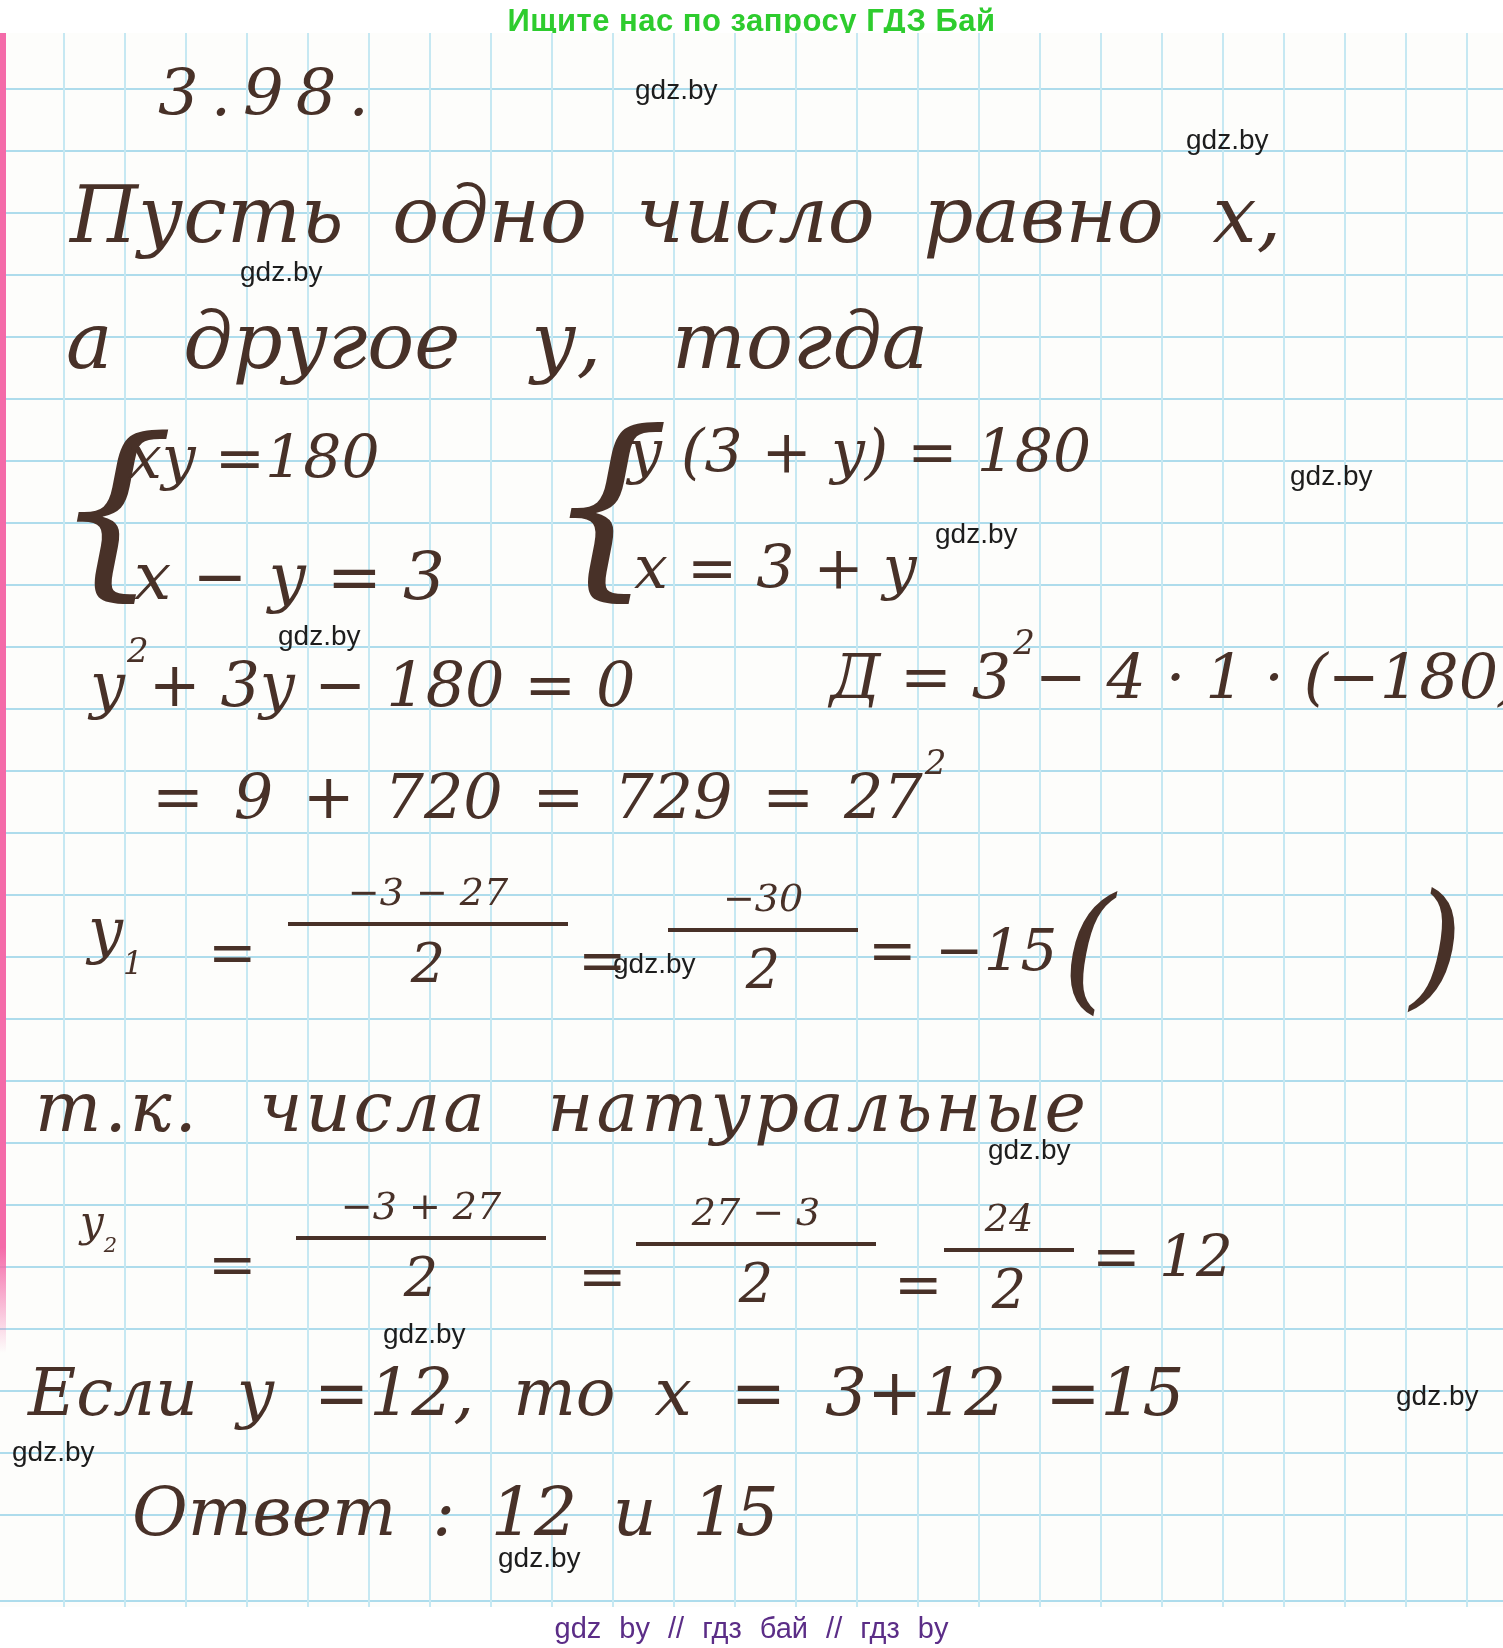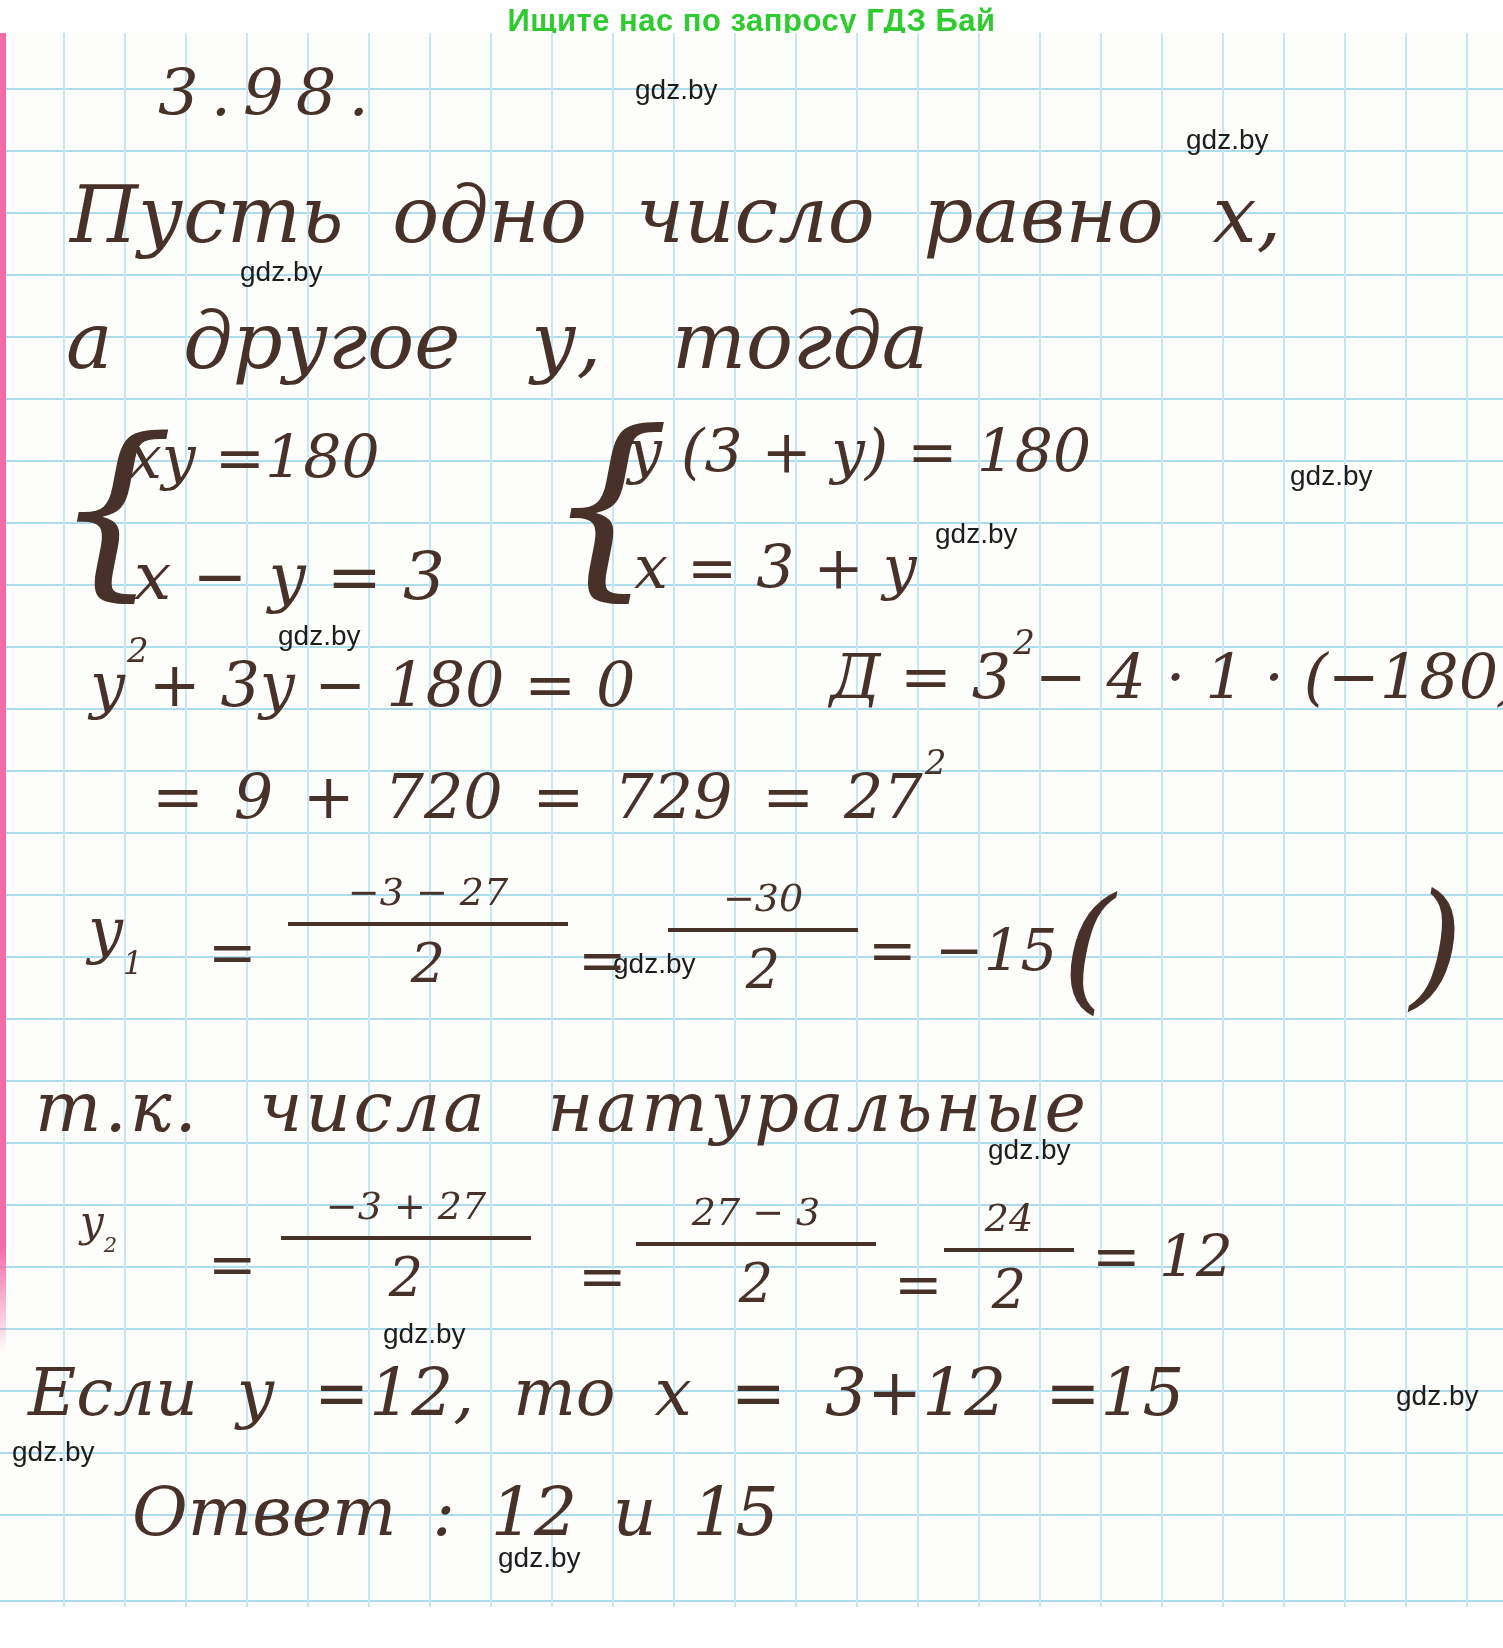--- a/index.html
+++ b/index.html
@@ -118,34 +118,35 @@
     <div class="den">2</div>
   </div>
   <div class="ink" style="left:868px; top:918px; font-size:58px;">= −15</div>
   <div class="ink paren" style="left:1062px; top:880px; font-size:136px;">(</div>
   <div class="ink paren" style="left:1410px; top:876px; font-size:136px;">)</div>
 
   <div class="ink" style="left:35px; top:1068px; font-size:70px; letter-spacing:3px; word-spacing:34px;">т.к. числа натуральные</div>
 
   <div class="ink" style="left:80px; top:1198px; font-size:42px;"><span>y</span><sub class="s">2</sub></div>
   <div class="ink" style="left:208px; top:1232px; font-size:58px;">=</div>
-  <div class="frac" style="left:281px; top:1186px; width:250px;">
+  <div class="frac" style="left:296px; top:1186px; width:250px;">
     <div class="num">−3 + 27</div>
     <div class="den">2</div>
   </div>
   <div class="ink" style="left:578px; top:1244px; font-size:58px;">=</div>
   <div class="frac" style="left:636px; top:1192px; width:240px;">
     <div class="num">27 − 3</div>
     <div class="den">2</div>
   </div>
   <div class="ink" style="left:894px; top:1252px; font-size:58px;">=</div>
   <div class="frac" style="left:944px; top:1198px; width:130px;">
     <div class="num">24</div>
     <div class="den">2</div>
   </div>
   <div class="ink" style="left:1092px; top:1224px; font-size:58px;">= 12</div>
 
   <div class="ink" style="left:28px; top:1356px; font-size:66px; word-spacing:18px;">Если у =12, то x = 3+12 =15</div>
 
   <div class="ink" style="left:132px; top:1474px; font-size:68px; word-spacing:14px;">Ответ : 12 и 15</div>
 
+  <div class="footer">gdz by // гдз бай // гдз by</div>
 
 </div>
 
 </body></html>

